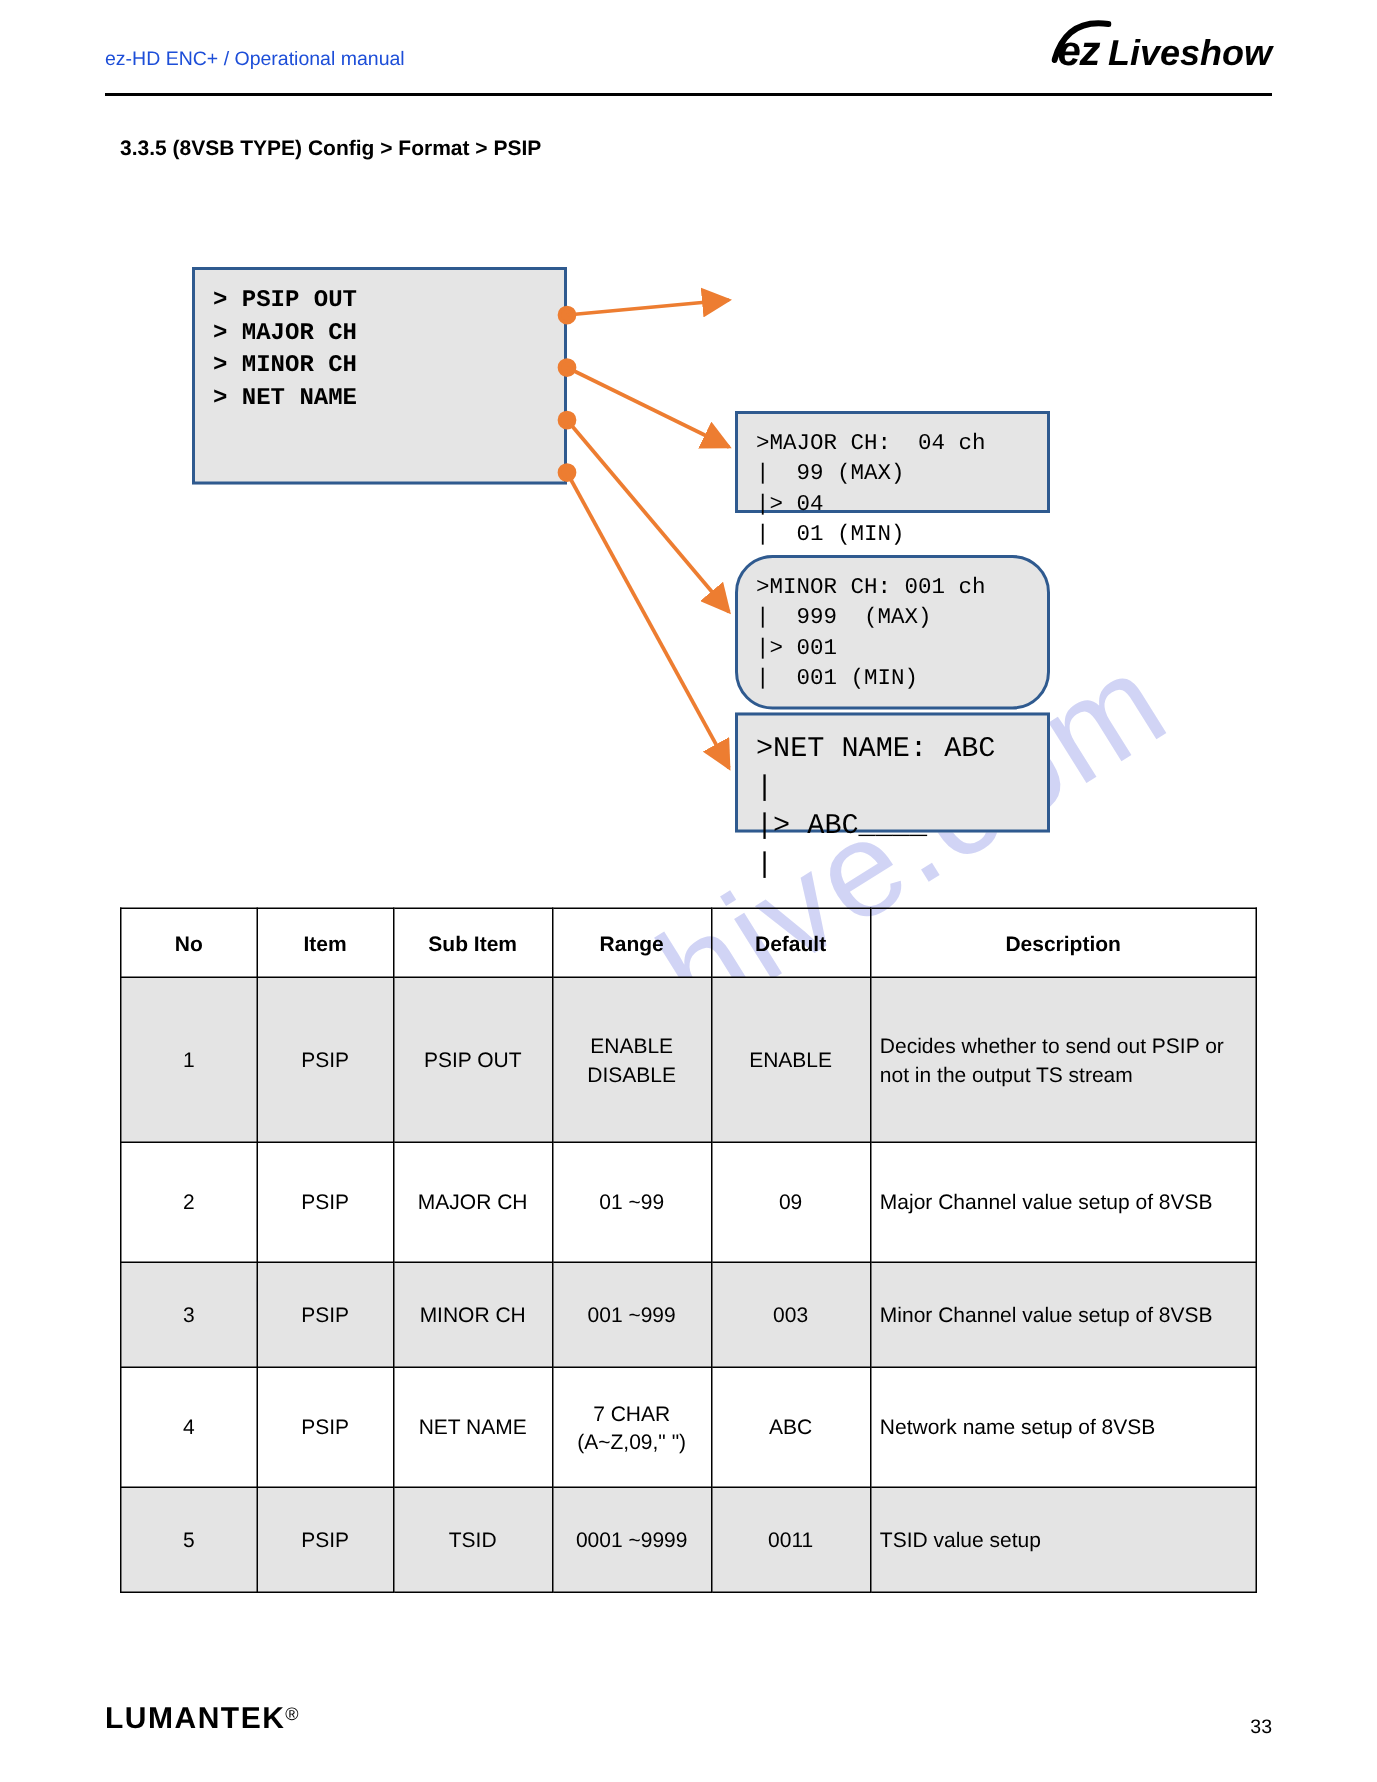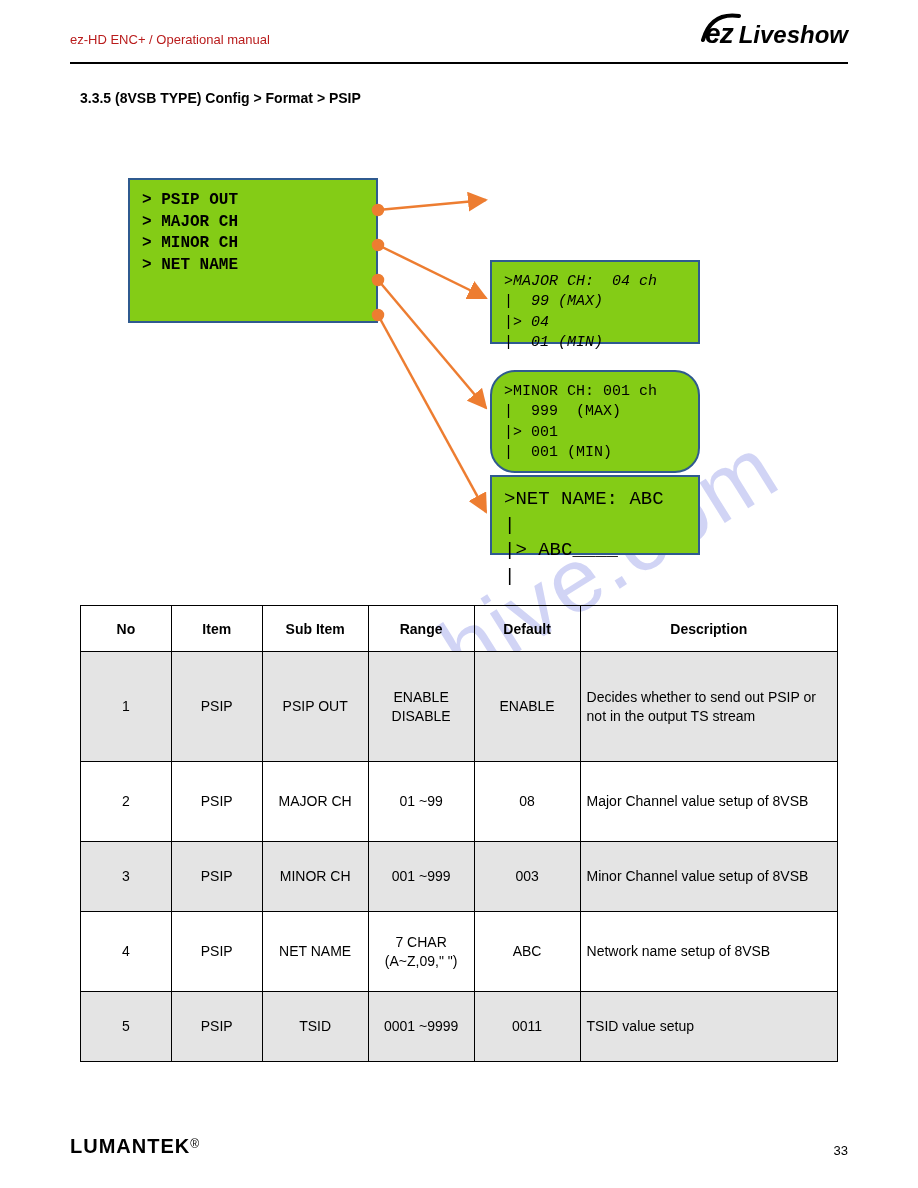--- a/index.html
+++ b/index.html
@@ -1,36 +1,36 @@
 <!DOCTYPE html>
 <html><head>
 <meta charset="utf-8">
 <style>
   * { box-sizing: border-box; margin: 0; padding: 0; }
   html, body { width: 918px; height: 1188px; background: #fff; font-family: Arial, sans-serif; color: #000; }
   .page { position: relative; width: 918px; height: 1188px; }
 
   
   .hdr { position: absolute; top: 30px; left: 70px; right: 70px; }
-  .hdr-title { font-size: 13px; color: #b91c1c; }
+  .hdr-title { font-size: 13px; color: #1d4ed8; }
   .brand { position: absolute; top: 18px; right: 70px; display: flex; align-items: baseline; gap: 6px; }
   .brand-ez { font-weight: 900; font-style: italic; font-size: 28px; letter-spacing: -1px; position: relative; }
   .brand-ez .swoosh { position: absolute; left: -4px; top: -8px; width: 40px; height: 40px; pointer-events: none; }
   .brand-ls { font-weight: 700; font-style: italic; font-size: 24px; }
   .hdr-rule { position: absolute; top: 62px; left: 70px; right: 70px; border-top: 2px solid #000; }
 
   
   .section-path { position: absolute; top: 90px; left: 80px; font-size: 14px; font-weight: 700; }
 
   
   .diagram { position: absolute; top: 170px; left: 120px; width: 700px; height: 420px; }
-  .menu-box { position: absolute; border: 2px solid #2f5a8f; background: #84cc16; font-family: "Courier New", monospace; font-size: 16px; padding: 10px 12px; line-height: 1.35; white-space: pre; }
+  .menu-box { position: absolute; border: 2px solid #2f5a8f; background: #e5e5e5; font-family: "Courier New", monospace; font-size: 16px; padding: 10px 12px; line-height: 1.35; white-space: pre; }
   .blue-box { left: 8px; top: 8px; width: 250px; height: 145px; font-weight: 700; }
   .box1 { left: 370px; top: 0; width: 210px; height: 60px; font-size: 15px; }
-  .box2 { left: 370px; top: 90px; width: 210px; height: 84px; font-size: 15px; font-style: italic; }
+  .box2 { left: 370px; top: 104px; width: 210px; height: 68px; font-size: 15px; }
   .box3 { left: 370px; top: 200px; width: 210px; height: 103px; font-size: 15px; border-radius: 25px; }
   .box4 { left: 370px; top: 305px; width: 210px; height: 80px; font-size: 19px; }
 
   svg.arrows { position: absolute; inset: 0; width: 100%; height: 100%; pointer-events: none; }
 
   
   .tbl-wrap { position: absolute; top: 605px; left: 80px; right: 80px; }
   table.settings { width: 100%; border-collapse: collapse; table-layout: fixed; font-size: 14px; }
   table.settings th, table.settings td { border: 1.5px solid #000; padding: 8px 6px; vertical-align: middle; text-align: center; }
   table.settings th { font-weight: 700; height: 46px; }
@@ -148,21 +148,21 @@
 DISABLE</td>
           <td>ENABLE</td>
           <td class="left">Decides whether to send out PSIP or not in the output TS stream</td>
         </tr>
         <tr class="r2">
           <td>2</td>
           <td>PSIP</td>
           <td>MAJOR CH</td>
           <td>01
 ~99</td>
-          <td>08</td>
+          <td>09</td>
           <td class="left">Major Channel value setup of 8VSB</td>
         </tr>
         <tr class="r3">
           <td>3</td>
           <td>PSIP</td>
           <td>MINOR CH</td>
           <td>001
 ~999</td>
           <td>003</td>
           <td class="left">Minor Channel value setup of 8VSB</td>

